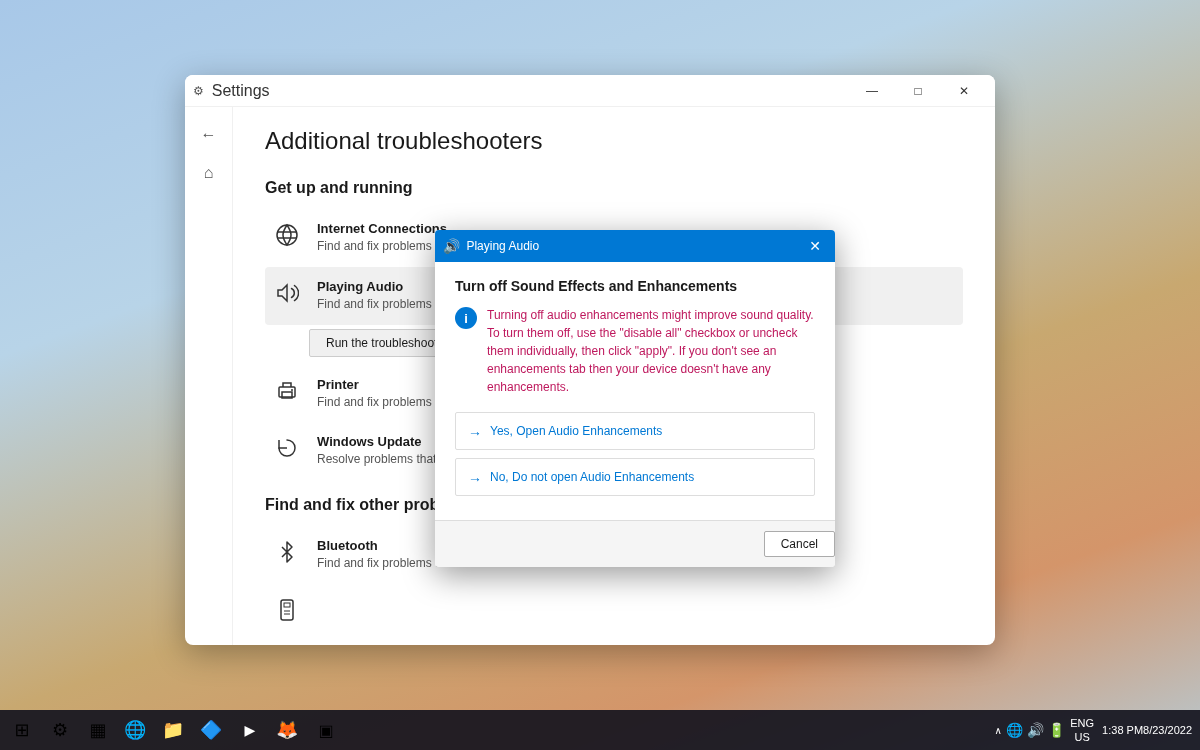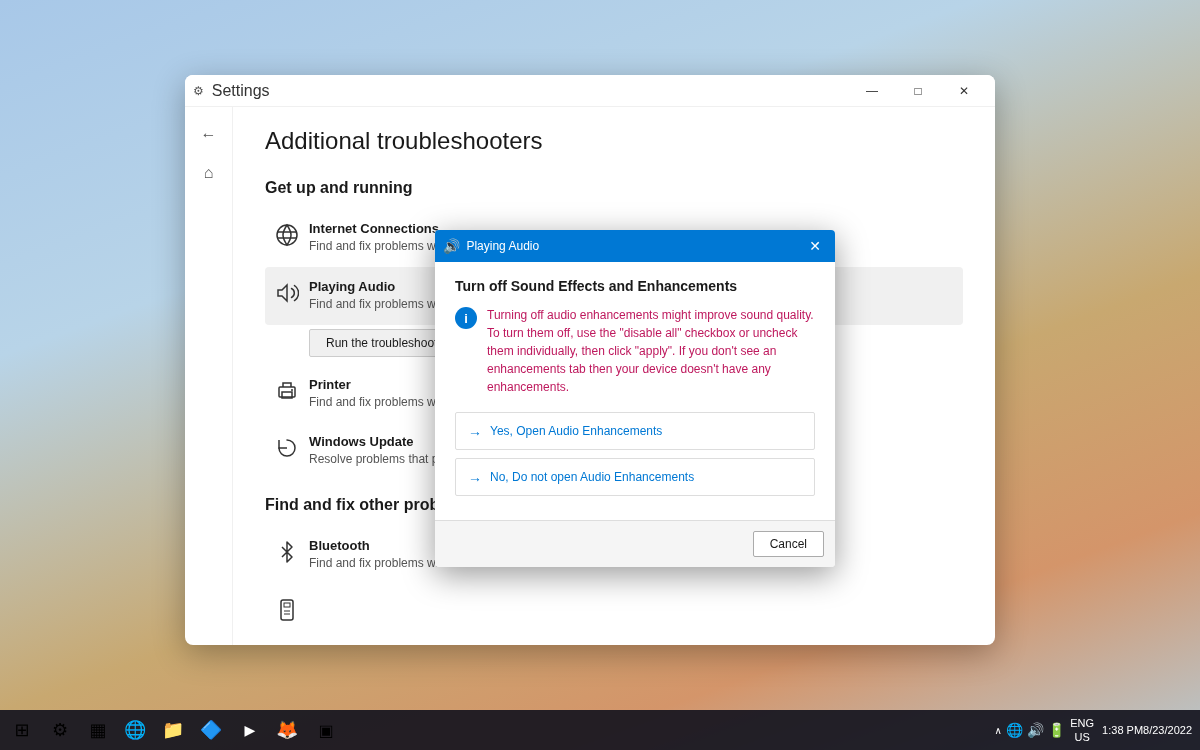--- a/index.html
+++ b/index.html
@@ -176,21 +176,21 @@
     .section-title {
       font-size: 16px;
       font-weight: 600;
       color: #1a1a1a;
       margin-bottom: 12px;
     }
     .troubleshooter-item {
       display: flex;
       align-items: flex-start;
       padding: 12px 8px;
-      gap: 8px;
+      gap: 16px;
       border-radius: 4px;
       cursor: pointer;
     }
     .troubleshooter-item.active {
       background: #f0f0f0;
     }
     .item-icon {
       font-size: 20px;
       width: 28px;
       text-align: center;
@@ -313,21 +313,21 @@
       cursor: pointer;
       margin-bottom: 8px;
       font-size: 12px;
       color: #0078d4;
     }
     .dialog-option-arrow {
       color: #0078d4;
       font-size: 14px;
     }
     .dialog-footer {
-      padding: 10px 11px;
+      padding: 10px 0;
       background: #f5f5f5;
       display: flex;
       justify-content: flex-end;
       border-top: 1px solid #ddd;
     }
     .cancel-btn {
       padding: 5px 16px;
       background: white;
       border: 1px solid #ababab;
       border-radius: 2px;

